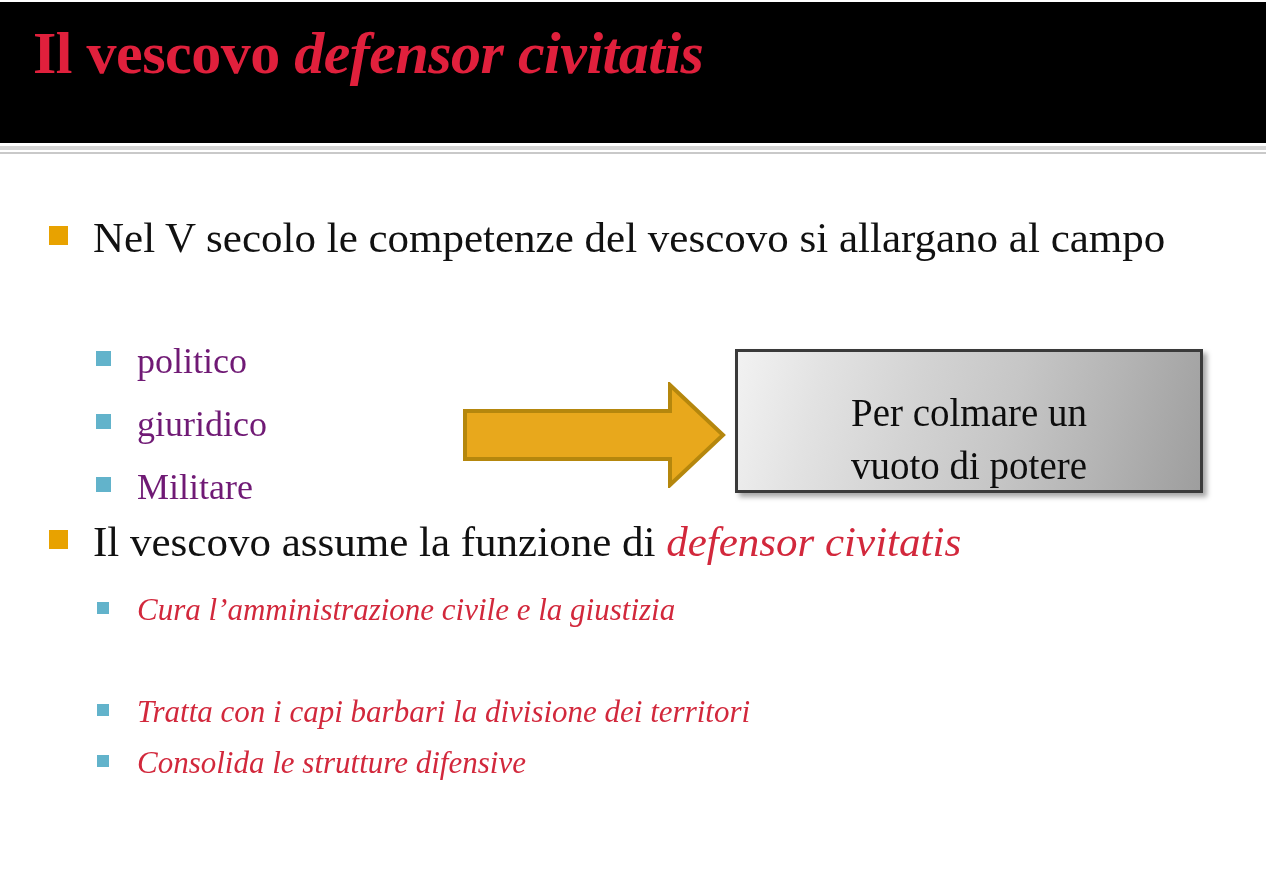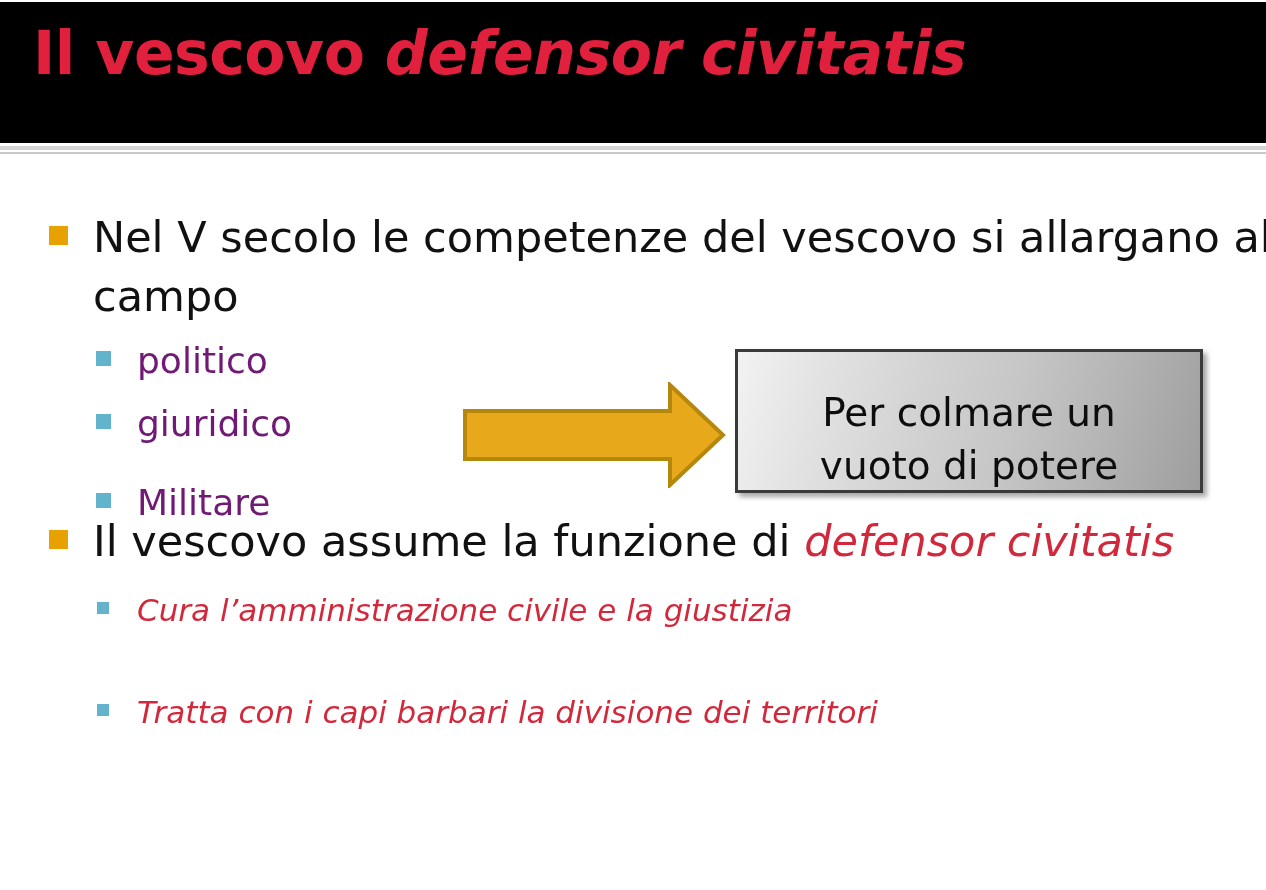--- a/index.html
+++ b/index.html
@@ -14,20 +14,21 @@
     overflow: hidden;
     position: relative;
   }
 
   .slide {
     position: relative;
     width: 1266px;
     height: 890px;
     background: #ffffff;
     overflow: hidden;
+    font-family: Liberation Serif, serif;
   }
 
   
   .title-band {
     position: absolute;
     left: 0;
     top: 2px;
     width: 1266px;
     height: 141px;
     background: #000000;
@@ -203,37 +204,41 @@
     </div>
 
     <div class="lvl2" style="top:176px;">
       <span class="sq"></span>
       <span class="txt">politico</span>
     </div>
     <div class="lvl2" style="top:239px;">
       <span class="sq"></span>
       <span class="txt">giuridico</span>
     </div>
-    <div class="lvl2" style="top:318px;">
+    <div class="lvl2" style="top:302px;">
       <span class="sq"></span>
       <span class="txt">Militare</span>
     </div>
 
     <div class="lvl1" style="top:352px;">
       <span class="sq"></span>
       <span class="txt"><span>Il vescovo assume la funzione di </span><span class="ital-red">defensor civitatis</span></span>
     </div>
 
     <div class="lvl2r" style="top:428px;">
       <span class="sq"></span>
       <span class="txt">Cura l’amministrazione civile e la giustizia</span>
     </div>
     <div class="lvl2r" style="top:530px;">
       <span class="sq"></span>
       <span class="txt">Tratta con i capi barbari la divisione dei territori</span>
+    </div>
+    <div class="lvl2r" style="top:581px;">
+      <span class="sq"></span>
+      <span class="txt">Consolida le strutture difensive</span>
     </div>
 
   </div>
 
   <div class="arrow-wrap">
     <svg width="266" height="106" viewBox="0 0 266 106">
       <polygon points="3,29 208,29 208,3 261,53 208,103 208,77 3,77" fill="#E8A81C" stroke="#B5870D" stroke-width="4" stroke-linejoin="miter"></polygon>
     </svg>
   </div>
 

